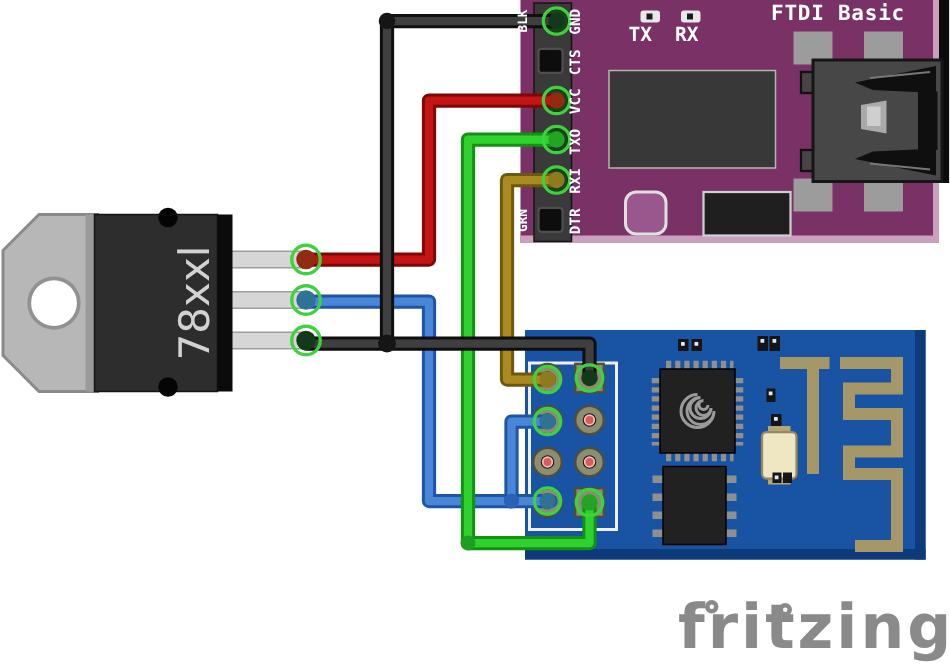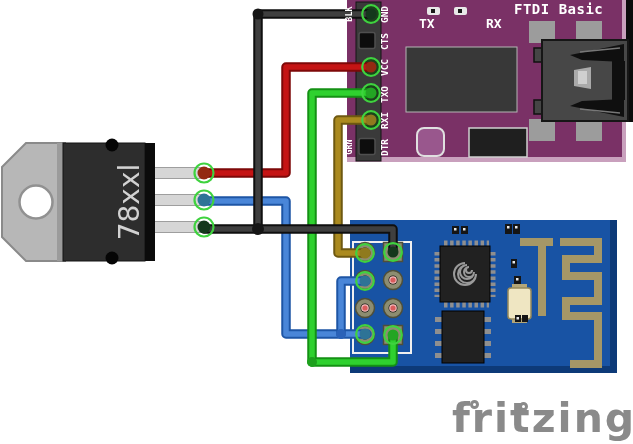--- a/index.html
+++ b/index.html
@@ -251,21 +251,21 @@
     </g>
     <g>
       <circle cx="393" cy="335" r="5.5" fill="#23a523"></circle>
           <circle cx="393" cy="335" r="8.8" fill="none" stroke="#3fd23f" stroke-width="2.2"></circle>
     </g>
   </g>
 </svg>
 
   <span class="lbl title" style="left:514px;top:1px;">FTDI Basic</span>
   <span class="lbl ledlbl" style="left:419px;top:16px;">TX</span>
-  <span class="lbl ledlbl" style="left:450px;top:16px;margin-left:36px;">RX</span>
+  <span class="lbl ledlbl" style="left:450px;top:16px;">RX</span>
 
   <span class="lbl pinlbl" style="top:9px;">GND</span>
   <span class="lbl pinlbl" style="top:35.5px;">CTS</span>
   <span class="lbl pinlbl" style="top:62px;">VCC</span>
   <span class="lbl pinlbl" style="top:88.5px;">TXO</span>
   <span class="lbl pinlbl" style="top:115px;">RXI</span>
   <span class="lbl pinlbl" style="top:141.5px;">DTR</span>
 
   <span class="lbl edgelbl" style="top:9px;">BLK</span>
   <span class="lbl edgelbl" style="top:142px;">GRN</span>

